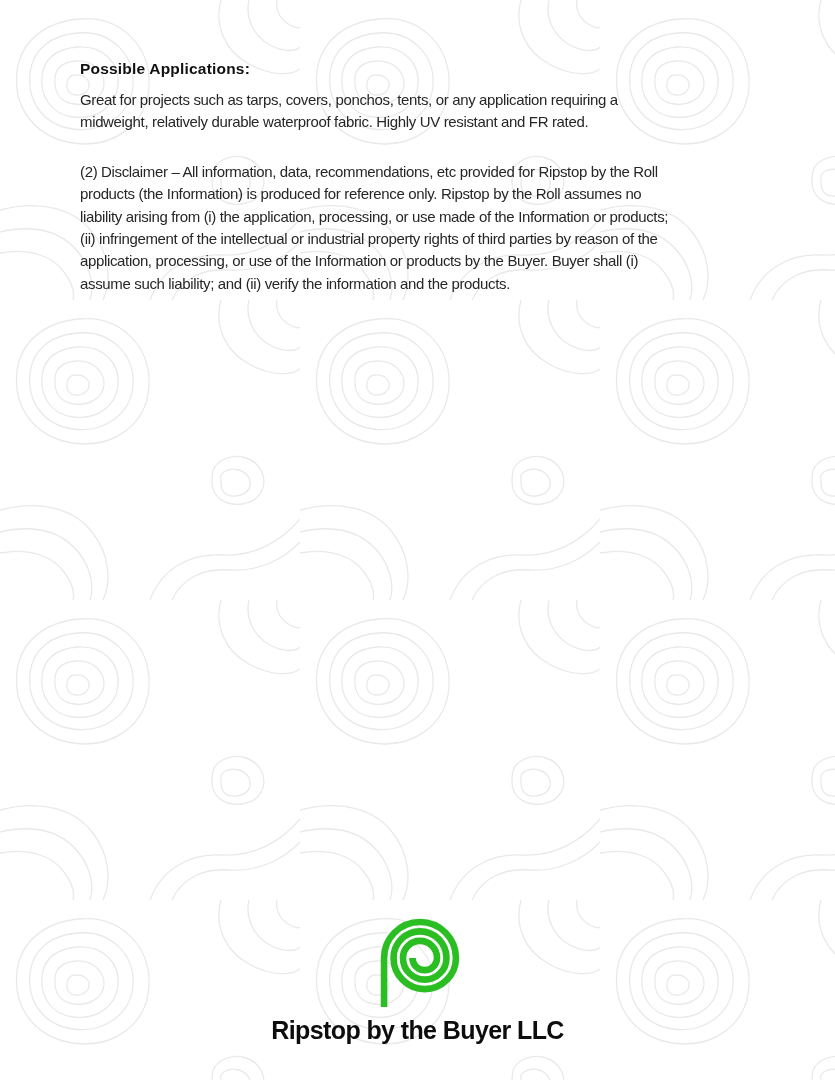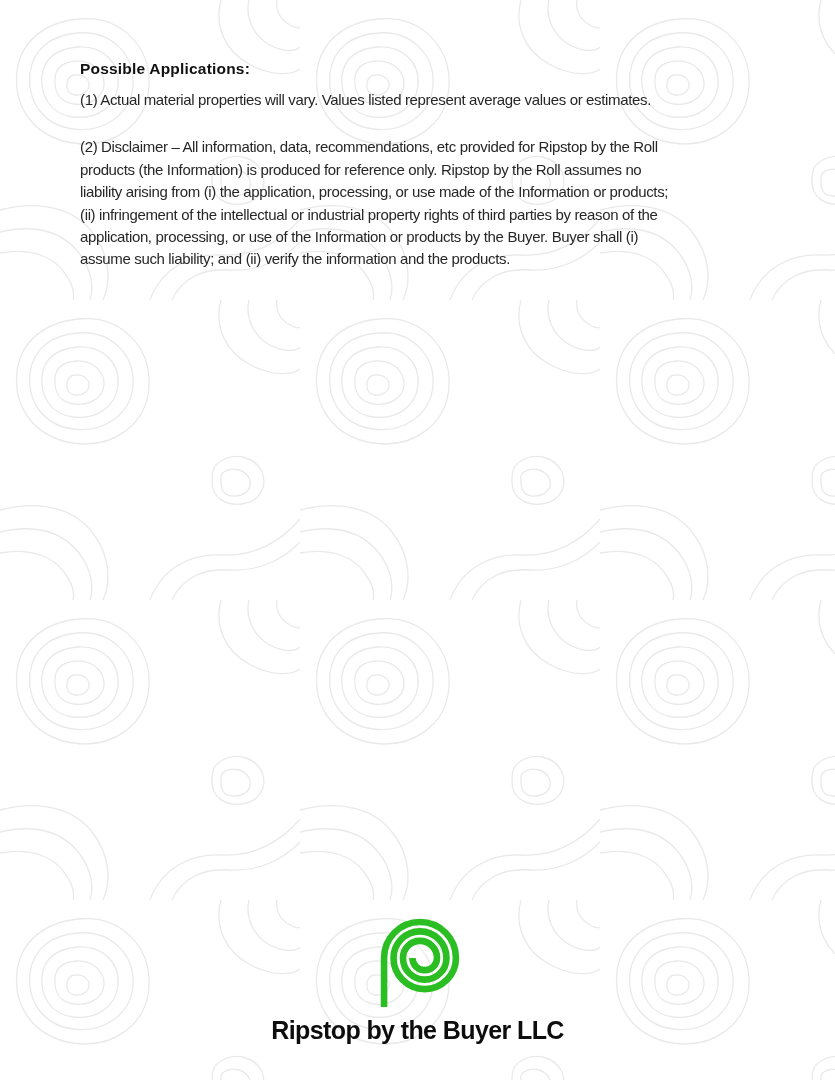--- a/index.html
+++ b/index.html
@@ -93,21 +93,22 @@
           <path d="M150 300 C161 270 189 253 221 255 C253 257 281 242 300 219"></path>
           <path d="M172 300 C182 278 204 268 229 270 C257 272 283 260 300 242"></path>
         </g>
       </pattern>
     </defs>
     <rect x="0" y="0" width="835" height="1080" fill="url(#topo)"></rect>
   </svg>
 
   <div class="content">
     <h2 class="heading">Possible Applications:</h2>
-    <p class="para note-1">(1) Actual material properties will vary. Values listed represent average values or estimates.</p>
+    <p class="para intro">Great for projects such as tarps, covers, ponchos, tents, or any application requiring a
+midweight, relatively durable waterproof fabric. Highly UV resistant and FR rated.</p>
     <p class="para note-2">(2) Disclaimer – All information, data, recommendations, etc provided for Ripstop by the Roll
 products (the Information) is produced for reference only. Ripstop by the Roll assumes no
 liability arising from (i) the application, processing, or use made of the Information or products;
 (ii) infringement of the intellectual or industrial property rights of third parties by reason of the
 application, processing, or use of the Information or products by the Buyer. Buyer shall (i)
 assume such liability; and (ii) verify the information and the products.</p>
   </div>
 
   <svg class="footer-logo" width="87" height="93" viewBox="0 0 92 98" xmlns="http://www.w3.org/2000/svg">
     <path fill="none" stroke="#2abe23" stroke-width="7" stroke-linecap="butt" d="M 8 94 L 8 42

